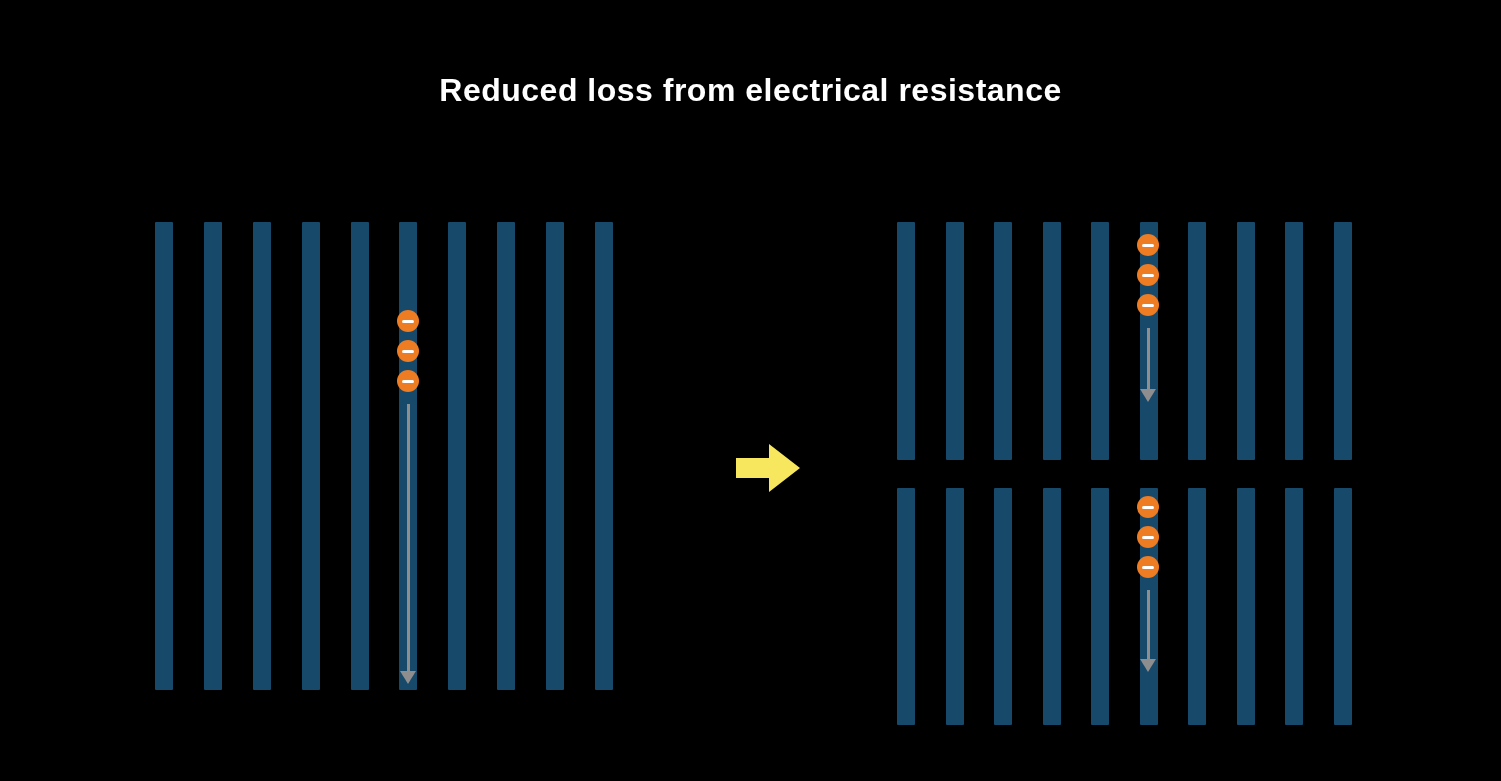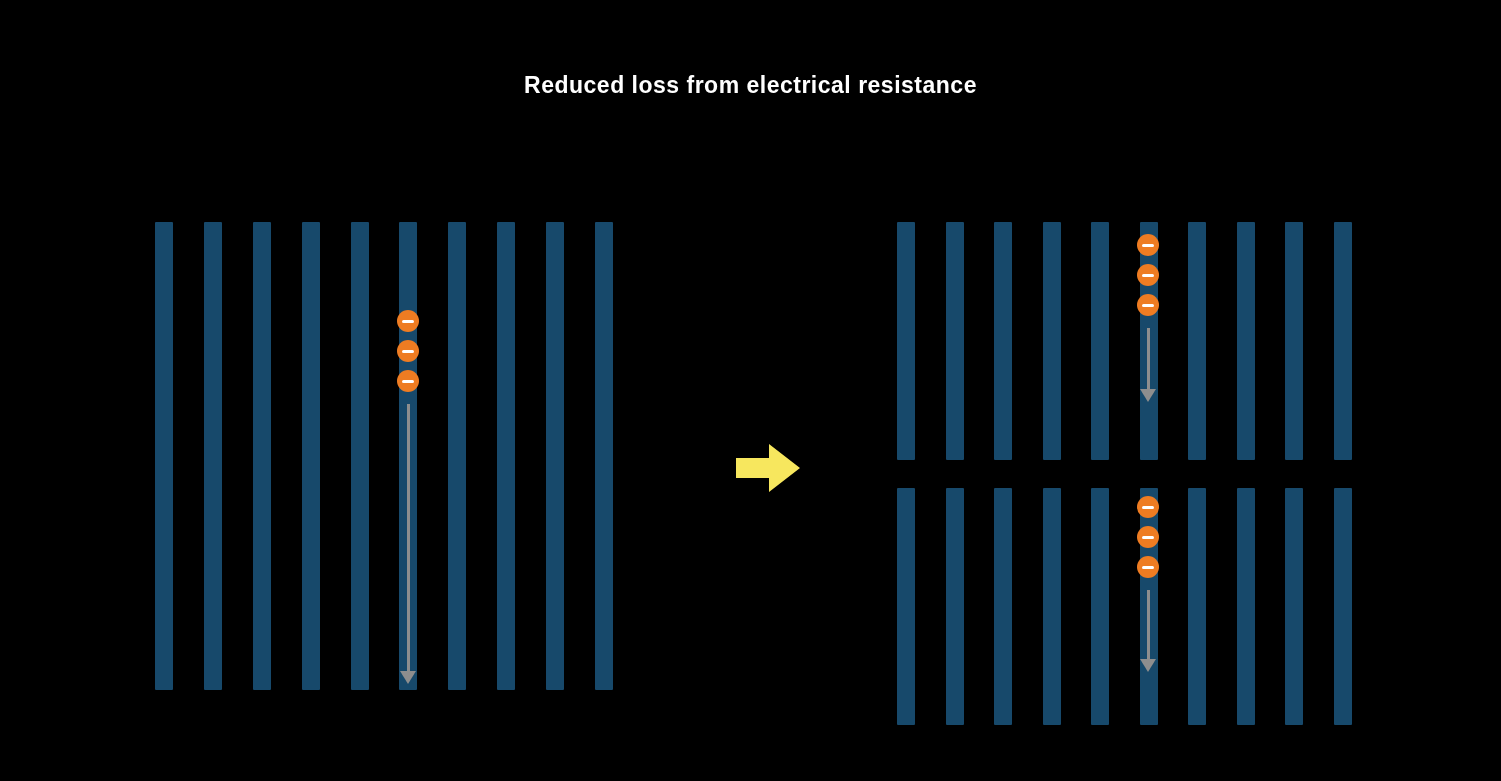--- a/index.html
+++ b/index.html
@@ -14,21 +14,21 @@
     overflow: hidden;
   }
 
   .title {
     position: absolute;
     top: 72px;
     left: 0;
     right: 0;
     text-align: center;
     color: #ffffff;
-    font-size: 23px;
+    font-size: 32px;
     font-weight: bold;
     letter-spacing: 0.5px;
   }
 
   .panel { position: absolute; }
 
   .bars {
     position: absolute;
     inset: 0;
     display: flex;

